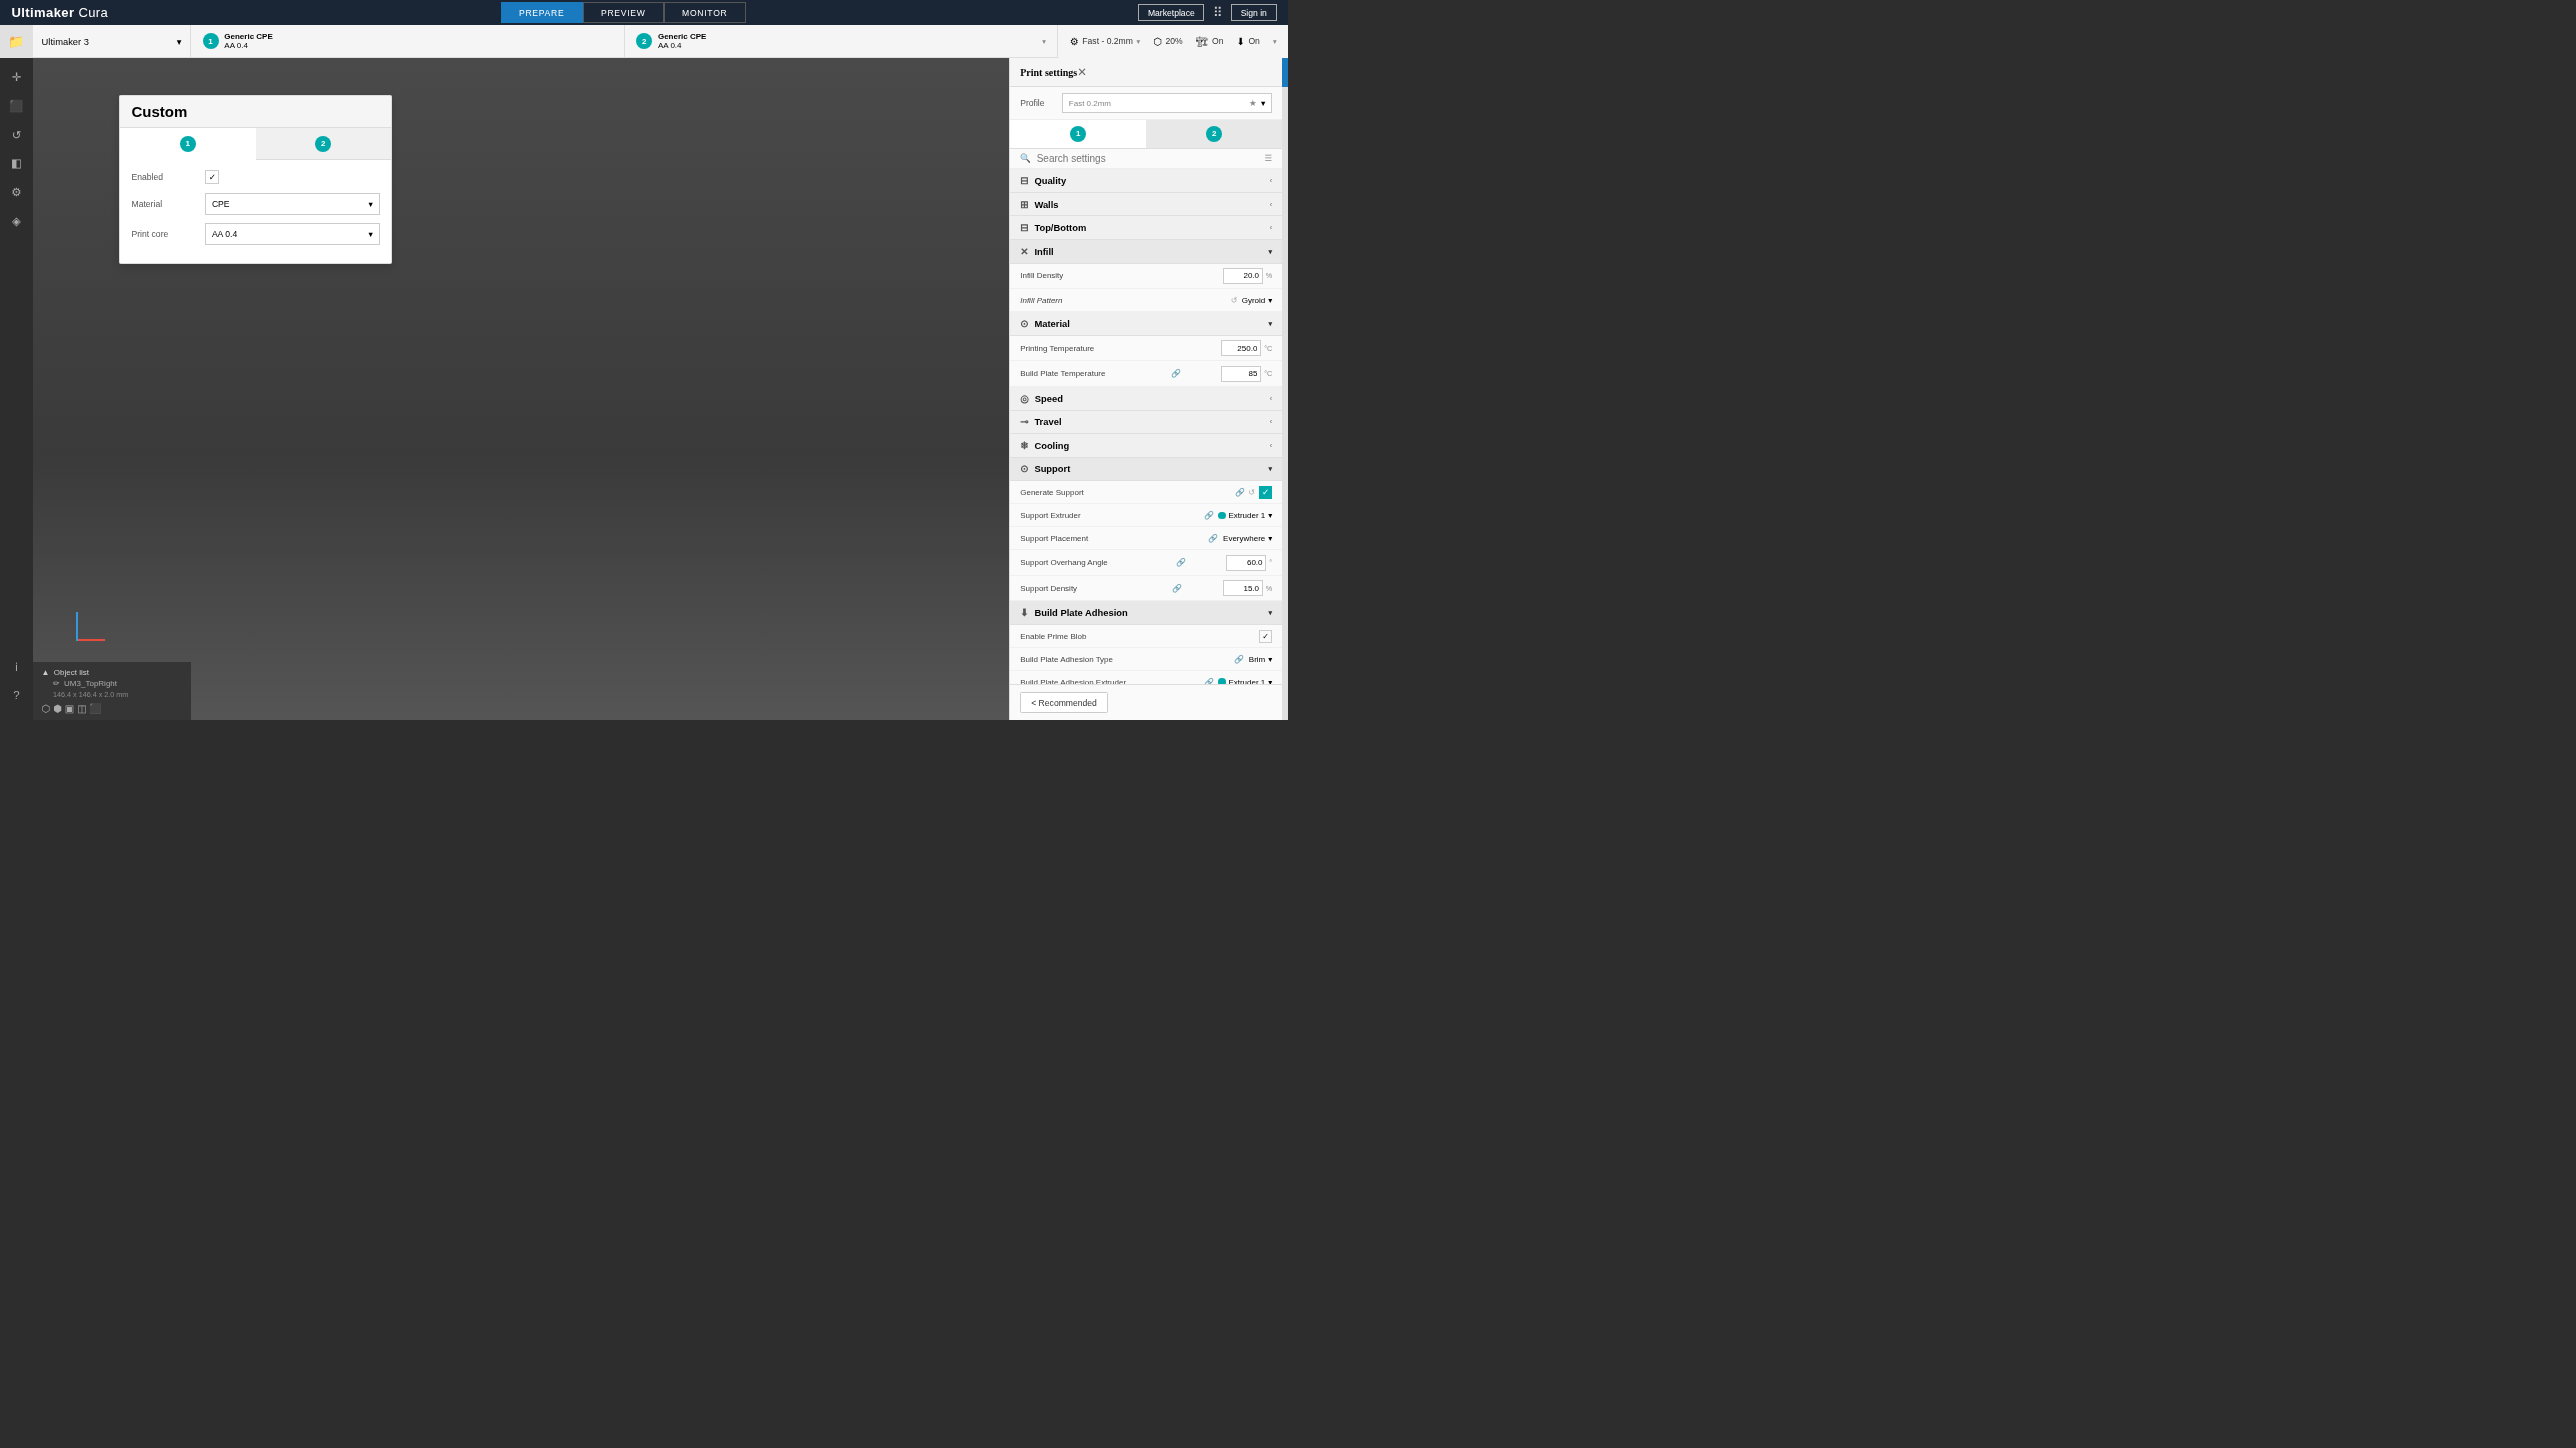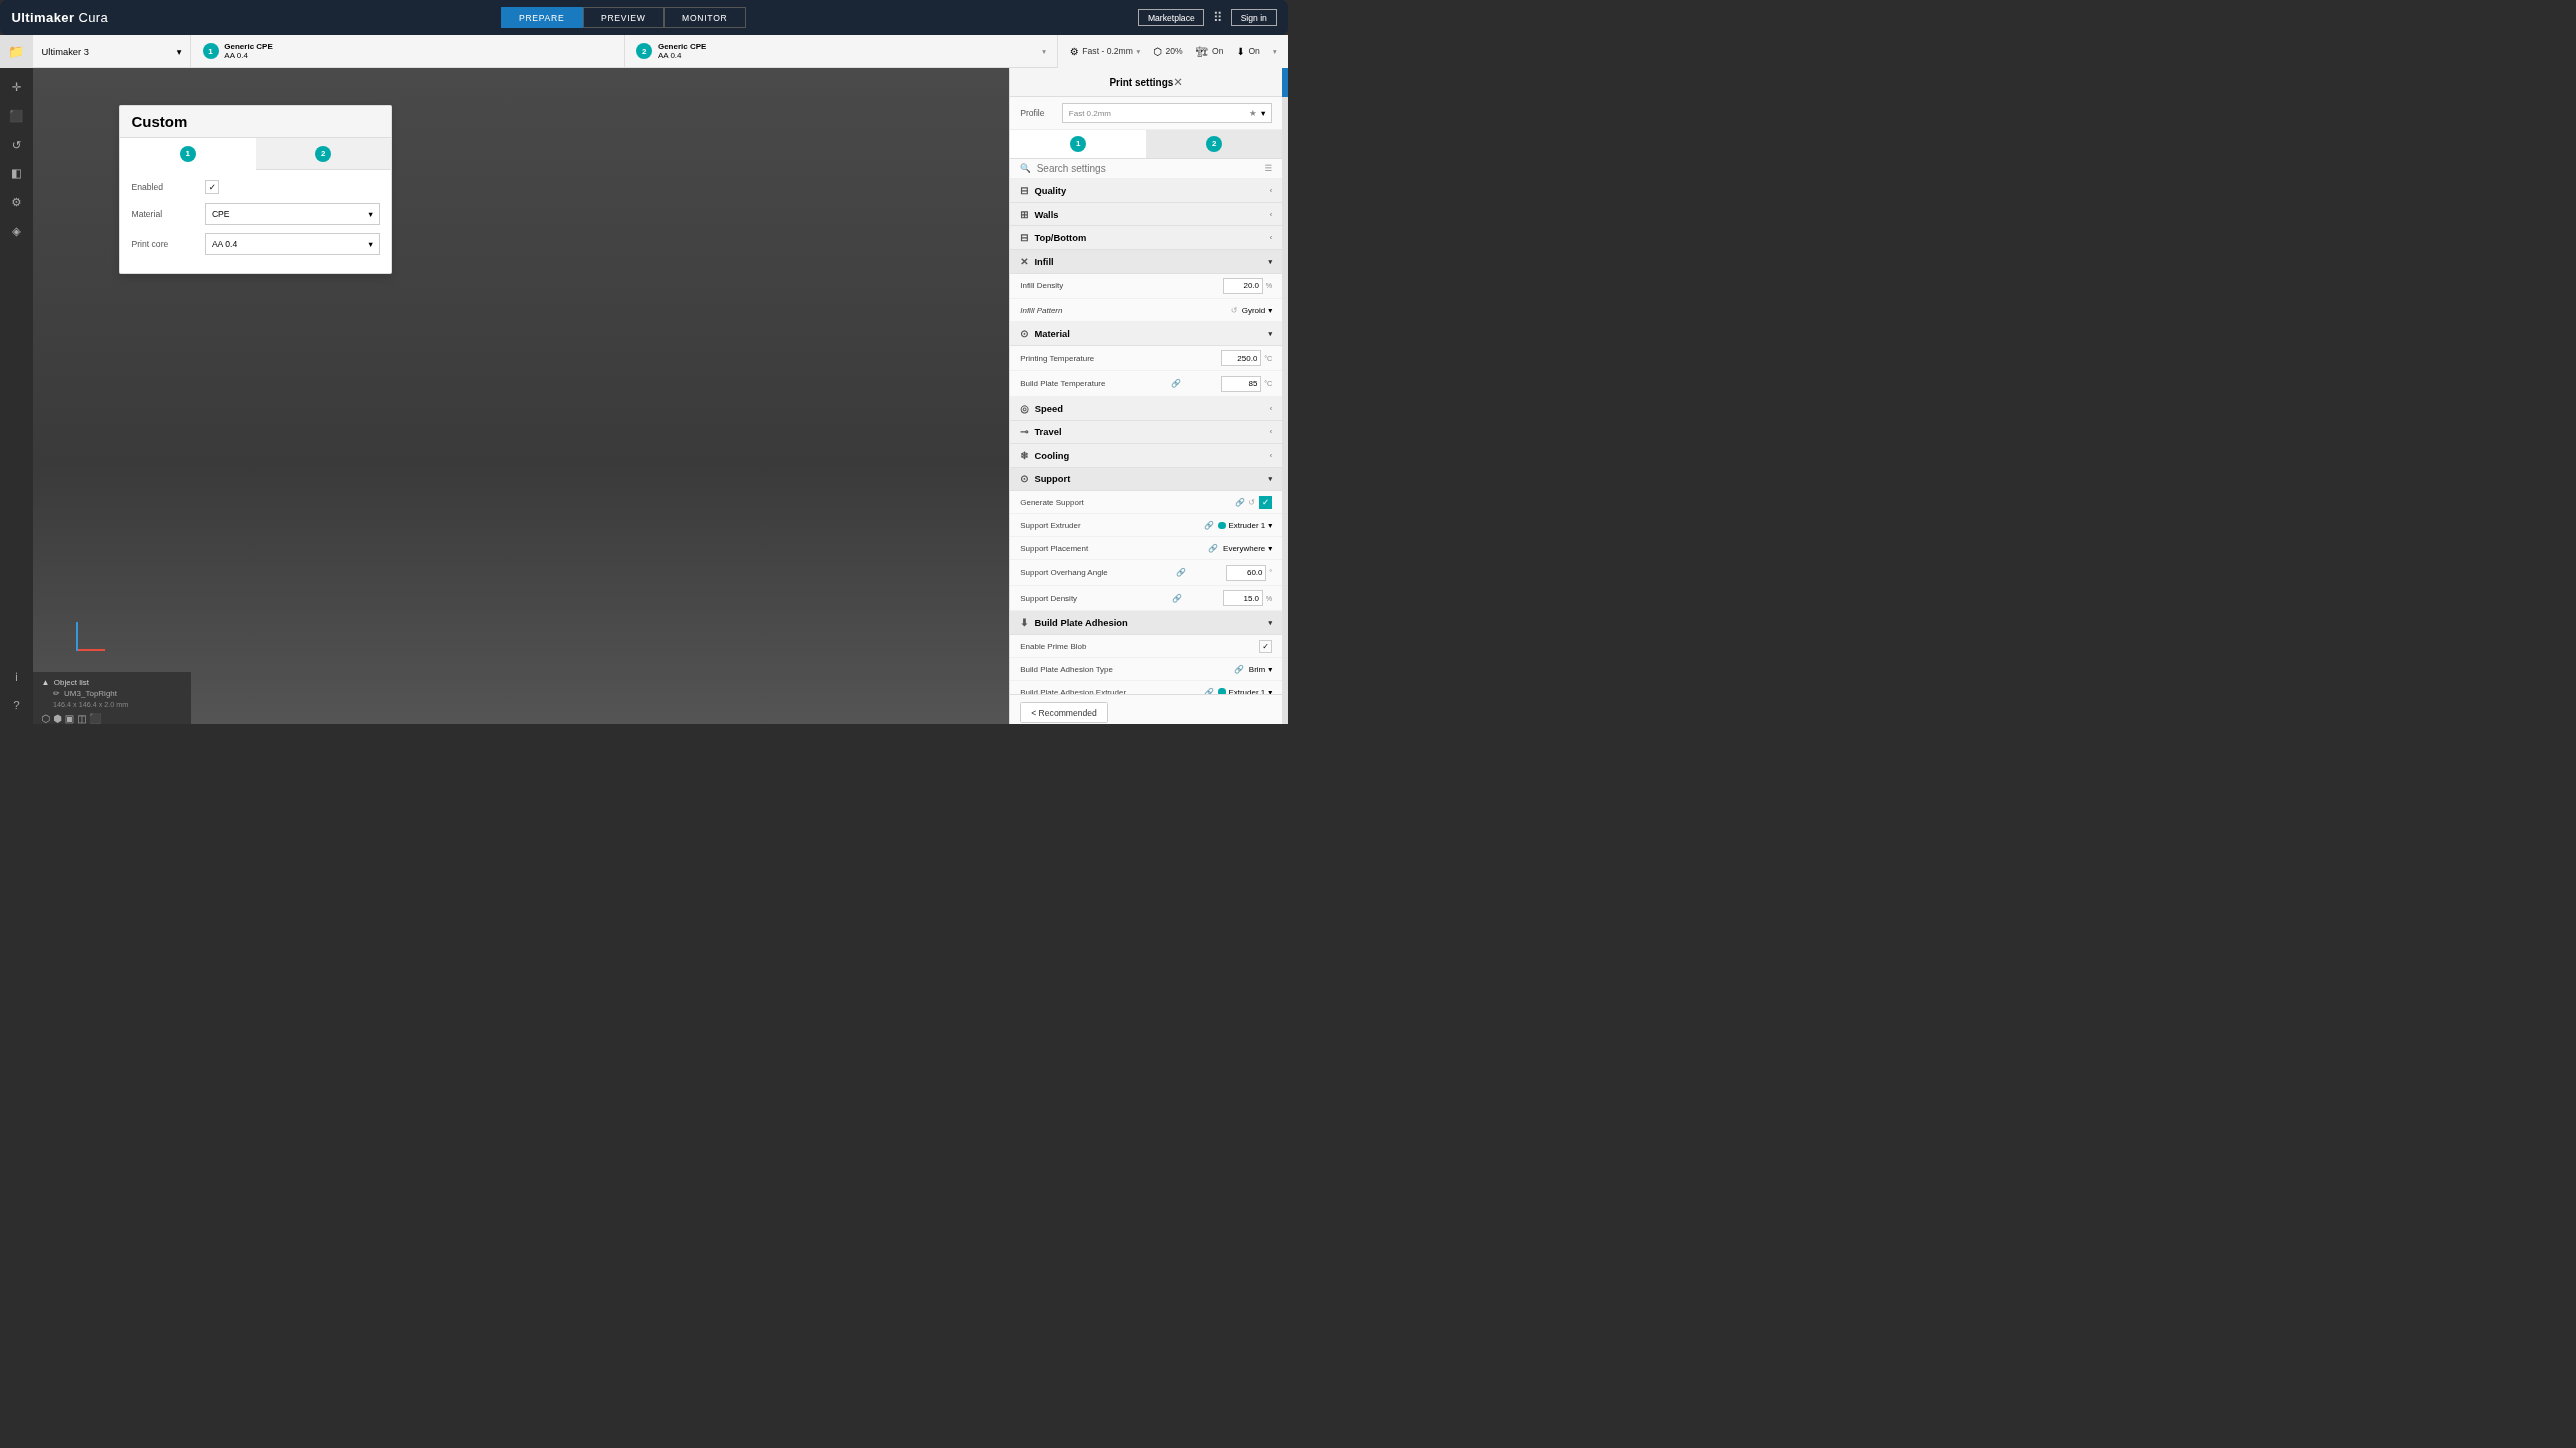--- a/index.html
+++ b/index.html
@@ -1,27 +1,26 @@
 <!DOCTYPE html>
 <html style="font-size:11.5px"><head>
   <meta charset="utf-8">
   <style>
     * { box-sizing: border-box; margin: 0; padding: 0; }
     body { font-family: 'Segoe UI', Arial, sans-serif; background: #2d2d2d; width: 1288px; height: 724px; overflow: hidden; font-size: 8.6px; }
 
     
     .topbar {
-      height: 35px;
+      height: 25px;
       background: #1a2535;
       display: flex;
       align-items: center;
       justify-content: space-between;
       padding: 0 11.5px;
       color: white;
-      border-radius: 7px;
     }
     .topbar-title { font-size: 13px; font-weight: 300; letter-spacing: 0.4px; }
     .topbar-title span { font-weight: 700; }
     .topbar-center { display: flex; gap: 0; }
     .nav-btn {
       padding: 4.3px 17.3px;
       background: transparent;
       border: 0.7px solid #555;
       color: white;
       cursor: pointer;
@@ -235,24 +234,25 @@
       width: 273px;
       background: #fafafa;
       border-left: 0.7px solid #ddd;
       display: flex;
       flex-direction: column;
       overflow: hidden;
     }
     .ps-header {
       display: flex;
       align-items: center;
-      justify-content: center;
+      justify-content: flex-start;
       padding: 7.2px 10px;
       border-bottom: 0.7px solid #ddd;
       background: #f5f5f5;
+      font-family: Liberation Serif, serif;
     }
     .ps-title { font-size: 10px; font-weight: 600; }
     .ps-close { cursor: pointer; color: #666; font-size: 11.5px; }
 
     
     .profile-row {
       display: flex;
       align-items: center;
       padding: 5.8px 10px;
       border-bottom: 0.7px solid #eee;

